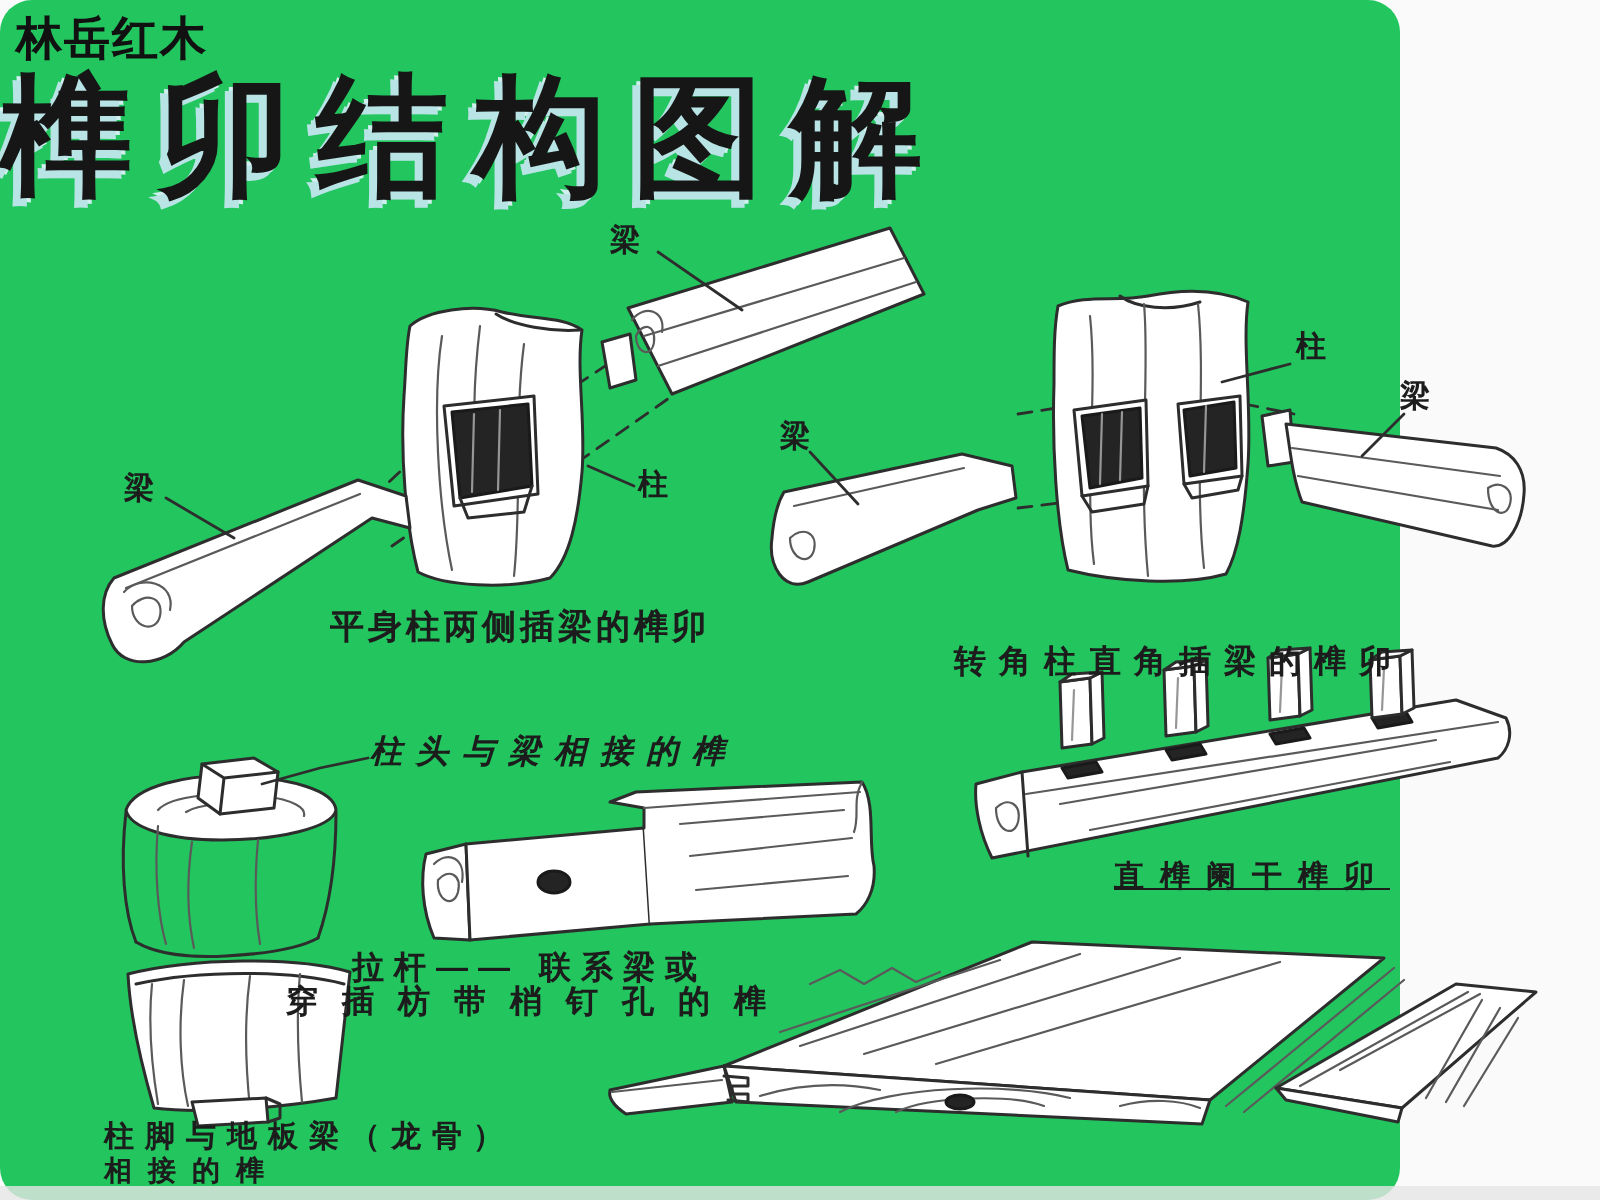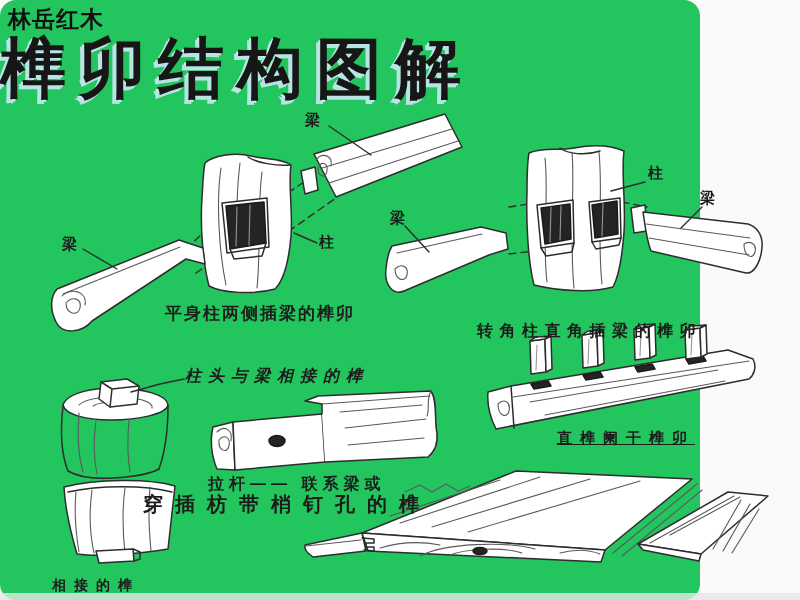--- a/index.html
+++ b/index.html
@@ -20,22 +20,22 @@
              color:#111;letter-spacing:1px;white-space:nowrap;}
   .main-title{position:absolute;left:0;top:24px;width:800px;
               font-family:"Liberation Serif",serif;font-weight:600;font-size:66px;
               letter-spacing:13px;color:#161616;white-space:nowrap;
               text-shadow:-4px 4px 0 #b9e4e6,-2px 2px 0 #d2efef;}
   .cap,.lab{position:absolute;color:#1c1c1c;font-weight:700;white-space:nowrap;}
   .lab{font-size:15px;letter-spacing:0;}
   #cap1{left:165px;top:302px;font-size:17px;letter-spacing:2px;}
   #cap2{left:477px;top:297px;font-size:16px;letter-spacing:6.5px;margin-top:24px;}
   #cap3{left:185px;top:366px;font-size:16px;letter-spacing:7px;font-style:italic;}
-  #cap4a{left:176px;top:474px;font-size:16px;letter-spacing:5px;margin-left:32px;}
-  #cap4b{left:143px;top:491px;font-size:20px;letter-spacing:12px;}
+  #cap4a{left:176px;top:474px;font-size:16px;letter-spacing:5px;}
+  #cap4b{left:143px;top:491px;font-size:16px;letter-spacing:12px;}
   #cap5{left:557px;top:429px;font-size:15px;letter-spacing:8px;text-decoration:underline;}
   #cap6a{left:52px;top:559px;font-size:15px;letter-spacing:5.5px;}
   #cap6b{left:52px;top:577px;font-size:14px;letter-spacing:8px;}
   #cap7{left:473px;top:580px;font-size:16px;letter-spacing:10px;margin-top:24px;}
   #lab1a{left:305px;top:111px;}
   #lab1b{left:62px;top:235px;}
   #lab1c{left:319px;top:233px;}
   #lab2a{left:648px;top:164px;}
   #lab2b{left:700px;top:189px;}
   #lab2c{left:390px;top:209px;}
@@ -210,20 +210,21 @@
 
   <div class="watermark">林岳红木</div>
   <div class="main-title">榫卯结构图解</div>
 
   <div class="cap" id="cap1">平身柱两侧插梁的榫卯</div>
   <div class="cap" id="cap2">转角柱直角插梁的榫卯</div>
   <div class="cap" id="cap3">柱头与梁相接的榫</div>
   <div class="cap" id="cap4a">拉杆—— 联系梁或</div>
   <div class="cap" id="cap4b">穿插枋带梢钉孔的榫</div>
   <div class="cap" id="cap5">直榫阑干榫卯</div>
+  <div class="cap" id="cap6a">柱脚与地板梁（龙骨）</div>
   <div class="cap" id="cap6b">相接的榫</div>
   <div class="cap" id="cap7">企口板</div>
 
   <div class="lab" id="lab1a">梁</div>
   <div class="lab" id="lab1b">梁</div>
   <div class="lab" id="lab1c">柱</div>
   <div class="lab" id="lab2a">柱</div>
   <div class="lab" id="lab2b">梁</div>
   <div class="lab" id="lab2c">梁</div>
 

